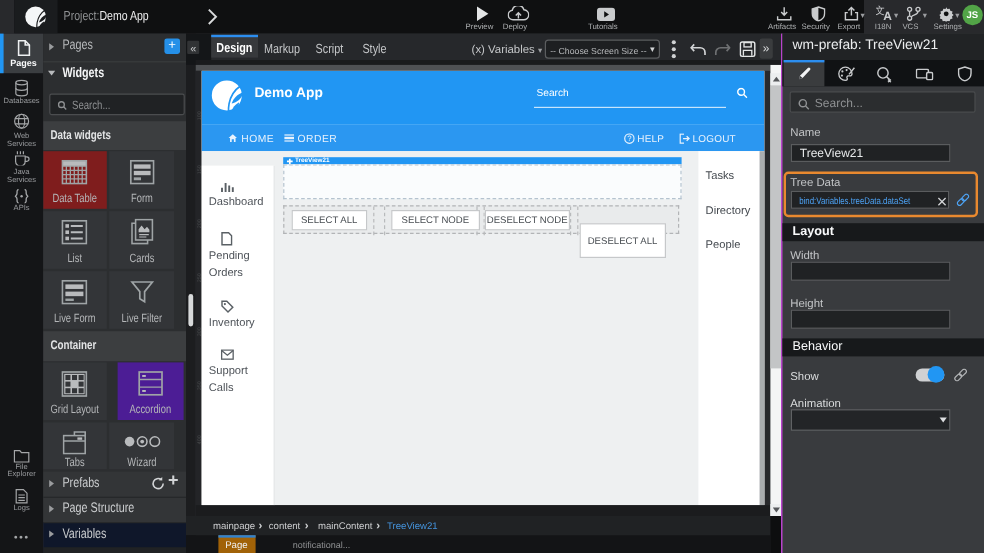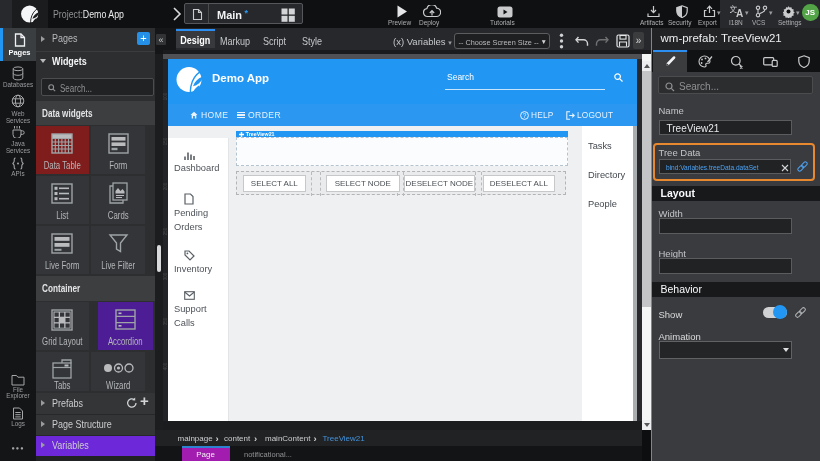--- a/index.html
+++ b/index.html
@@ -22,34 +22,20 @@
       <path d="M 23.2 20.3 C 19.8 22.2 17.5 25.2 16.4 29 L 21 26.7 C 22.5 24.8 23.2 22.7 23.2 20.3 Z" fill="#1a1c1e"></path>
       <path d="M 24.6 6.4 C 19.4 9.9 16.1 15.2 14.9 21.3 C 14.4 23.8 14.3 26.1 14.5 28.6" stroke="#1a1c1e" stroke-width="1.4" fill="none"></path>
     </svg>
   </div>
   <div class="abs" style="left:41px;top:8px;font-size:11px;color:#8f9193;transform:scaleX(0.8);transform-origin:0 0">Project:<span style="color:#ededee">Demo App</span></div>
 
   <svg class="abs" style="left:160px;top:7px" width="10" height="14" viewBox="0 0 10 14">
         <path d="M2 1 L8 7 L2 13" stroke="#d8dadb" stroke-width="1.6" fill="none"></path>
       </svg>
 
-  <div class="abs" style="left:172px;top:3px;width:119px;height:21px;background:#26282b;border:1px solid #55575a;border-radius:2px">
-    <svg class="abs" style="left:7px;top:4px" width="11" height="13" viewBox="0 0 11 13">
-          <path d="M1.5 1.5 h5 l3 3 v7 h-8 Z" fill="none" stroke="#c9cbcd" stroke-width="1.1"></path>
-          <path d="M6.5 1.5 v3 h3" fill="none" stroke="#c9cbcd" stroke-width="1.1"></path>
-        </svg>
-    <div class="abs" style="left:23px;top:0;width:1px;height:19px;background:#4a4c4e"></div>
-    <div class="abs" style="left:32px;top:4px;font-size:11px;font-weight:bold;color:#f2f3f4">Main<span style="color:#2a9bf5;font-size:9px;vertical-align:3px">&nbsp;*</span></div>
-    <svg class="abs" style="left:96px;top:3.5px" width="14" height="14" viewBox="0 0 14 14">
-          <rect x="0.5" y="0.5" width="6" height="6" fill="#d2d4d6"></rect>
-          <rect x="7.8" y="0.5" width="6" height="6" fill="#d2d4d6"></rect>
-          <rect x="0.5" y="7.8" width="6" height="6" fill="#d2d4d6"></rect>
-          <rect x="7.8" y="7.8" width="6" height="6" fill="#d2d4d6"></rect>
-        </svg>
-  </div>
 
   <svg class="abs" style="left:384px;top:5px" width="12" height="13" viewBox="0 0 12 13">
         <path d="M1.5 0.5 L11 6.5 L1.5 12.5 Z" fill="#e4e6e7"></path>
       </svg>
   <div class="abs" style="left:376px;top:19px;font-size:6.5px;color:#aeb0b2">Preview</div>
 
   <svg class="abs" style="left:411px;top:5px" width="18" height="13" viewBox="0 0 18 13">
         <path d="M4.5 11.5 a4 4 0 0 1 -0.6-7.95 a5 5 0 0 1 9.7-0.4 a3.6 3.6 0 0 1 -0.3 8.35 Z" fill="none" stroke="#c9cbcd" stroke-width="1.2"></path>
         <path d="M9 10.5 v-4.2 M6.8 8 L9 5.6 L11.2 8" stroke="#c9cbcd" stroke-width="1.2" fill="none"></path>
       </svg>
@@ -289,21 +275,21 @@
           <path d="M9.2 0.5 L9.2 3.5 L6.2 3.2" fill="#d2d4d6" stroke="none"></path>
         </svg>
     <div class="abs" style="left:104px;top:-1px;font-size:15px;color:#d2d4d6;font-weight:bold">+</div>
   </div>
   <div class="abs" style="left:0;top:385.5px;width:119px;height:1px;background:#26282a;z-index:5"></div>
   <div class="abs" style="left:0;top:385.5px;width:119px;height:21px;background:#333537">
     <div class="abs" style="left:5px;top:7px;width:0;height:0;border-left:4.5px solid #9a9c9e;border-top:3.5px solid transparent;border-bottom:3.5px solid transparent"></div>
     <div class="abs" style="left:16px;top:4px;font-size:11.5px;color:#cbcdcf;transform:scaleX(0.78);transform-origin:0 0">Page Structure</div>
   </div>
   <div class="abs" style="left:0;top:406.5px;width:119px;height:1px;background:#26282a;z-index:5"></div>
-  <div class="abs" style="left:0;top:406.5px;width:133px;height:26px;background:#6d28d9">
+  <div class="abs" style="left:0;top:406.5px;width:133px;height:26px;background:#0f172a">
     <div class="abs" style="left:5px;top:7px;width:0;height:0;border-left:4.5px solid #9a9c9e;border-top:3.5px solid transparent;border-bottom:3.5px solid transparent"></div>
     <div class="abs" style="left:16px;top:4px;font-size:11.5px;color:#cbcdcf;transform:scaleX(0.78);transform-origin:0 0">Variables</div>
   </div>
   <div class="abs" style="left:0;top:427.5px;width:119px;height:6px;background:#202224"></div>
 </div>
 
 <div class="abs" style="left:155px;top:28px;width:8px;height:433px;background:#1c1d1f">
   <div class="abs" style="left:1.5px;top:217px;width:4px;height:27px;background:#d8dadb;border-radius:2px"></div>
 </div>
 <div class="abs" style="left:163px;top:28px;width:487.5px;height:26px;background:#26282b">
@@ -422,21 +408,21 @@
       <div class="abs" style="left:67.8px;top:45px;width:330px;height:24px;border:1px dashed #b2b4b6;background:#e9ebec">
         <div class="abs" style="left:74px;top:0;width:1px;height:24px;border-left:1px dashed #b8babc"></div>
         <div class="abs" style="left:83px;top:0;width:1px;height:24px;border-left:1px dashed #b8babc"></div>
         <div class="abs" style="left:160px;top:0;width:1px;height:24px;border-left:1px dashed #b8babc"></div>
         <div class="abs" style="left:166px;top:0;width:1px;height:24px;border-left:1px dashed #b8babc"></div>
         <div class="abs" style="left:238px;top:0;width:1px;height:24px;border-left:1px dashed #b8babc"></div>
         <div class="abs" style="left:244.5px;top:0;width:1px;height:24px;border-left:1px dashed #b8babc"></div>
         <div class="abs flex" style="left:6px;top:3px;width:63px;height:17px;background:#fff;border:1px solid #c6c8ca;justify-content:center;font-size:8px;color:#4a4f54">SELECT ALL</div>
         <div class="abs flex" style="left:89px;top:3px;width:74px;height:17px;background:#fff;border:1px solid #c6c8ca;justify-content:center;font-size:8px;color:#4a4f54">SELECT NODE</div>
         <div class="abs flex" style="left:167px;top:3px;width:71px;height:17px;background:#fff;border:1px solid #c6c8ca;justify-content:center;font-size:8px;color:#4a4f54">DESELECT NODE</div>
-        <div class="abs flex" style="left:246px;top:3px;width:72px;height:17px;background:#fff;border:1px solid #c6c8ca;justify-content:center;font-size:8px;color:#4a4f54">DESELECT ALL</div>
+        <div class="abs flex" style="left:246px;top:14px;width:72px;height:29px;background:#fff;border:1px solid #c6c8ca;justify-content:center;font-size:8px;color:#4a4f54">DESELECT ALL</div>
       </div>
       <div class="abs" style="left:414px;top:0;width:50.5px;height:295px;background:#fff">
         <div class="abs" style="left:6px;top:14.5px;font-size:9.3px;color:#43484e">Tasks</div>
         <div class="abs" style="left:6px;top:43.5px;font-size:9.3px;color:#43484e">Directory</div>
         <div class="abs" style="left:6px;top:72.5px;font-size:9.3px;color:#43484e">People</div>
       </div>
       <div class="abs" style="left:465px;top:0;width:4.5px;height:295px;background:#aaadaf"></div>
     </div>
   </div>
   <div class="abs" style="left:0;top:367px;width:479px;height:9px;background:#1b1c1e"></div>
@@ -454,21 +440,21 @@
 <div class="abs" style="left:155px;top:430px;width:486.5px;height:15.5px;background:#202224">
   <div class="abs" style="left:22.5px;top:3.5px;font-size:8px;color:#cdced0">mainpage</div>
   <div class="abs" style="left:60.5px;top:2.5px;font-size:9.5px;color:#d0d2d4;font-weight:bold">›</div>
   <div class="abs" style="left:69px;top:3.5px;font-size:8px;color:#cdced0">content</div>
   <div class="abs" style="left:99px;top:2.5px;font-size:9.5px;color:#d0d2d4;font-weight:bold">›</div>
   <div class="abs" style="left:110px;top:3.5px;font-size:8px;color:#cdced0">mainContent</div>
   <div class="abs" style="left:158.5px;top:2.5px;font-size:9.5px;color:#d0d2d4;font-weight:bold">›</div>
   <div class="abs" style="left:167.5px;top:3.5px;font-size:8px;color:#4493dc">TreeView21</div>
 </div>
 <div class="abs" style="left:155px;top:445.5px;width:486.5px;height:15.5px;background:#131416">
-  <div class="abs flex" style="left:26.5px;top:0;width:48px;height:15.5px;background:#a21caf;border-top:2px solid #2e82d2;justify-content:center;font-size:8px;color:#f0f1f2">Page</div>
+  <div class="abs flex" style="left:26.5px;top:0;width:31px;height:15.5px;background:#a16207;border-top:2px solid #2e82d2;justify-content:center;font-size:8px;color:#f0f1f2">Page</div>
   <div class="abs" style="left:89px;top:4.5px;font-size:7.5px;color:#8f9193">notificational...</div>
 </div>
 <div class="abs" style="left:641.5px;top:429.5px;width:9px;height:31.5px;background:#0d0e0f"></div>
 <div class="abs" style="left:650.5px;top:28px;width:169.5px;height:433px;background:#393b3e;border-left:1px solid #d946ef">
 
   <div class="abs" style="left:0;top:0;width:169.5px;height:21.5px;background:#212325">
     <div class="abs" style="left:9px;top:3.5px;font-size:11.5px;color:#eceeef">wm-prefab: TreeView21</div>
   </div>
 
   <div class="abs" style="left:0;top:21.5px;width:169.5px;height:22px;background:#101214">

